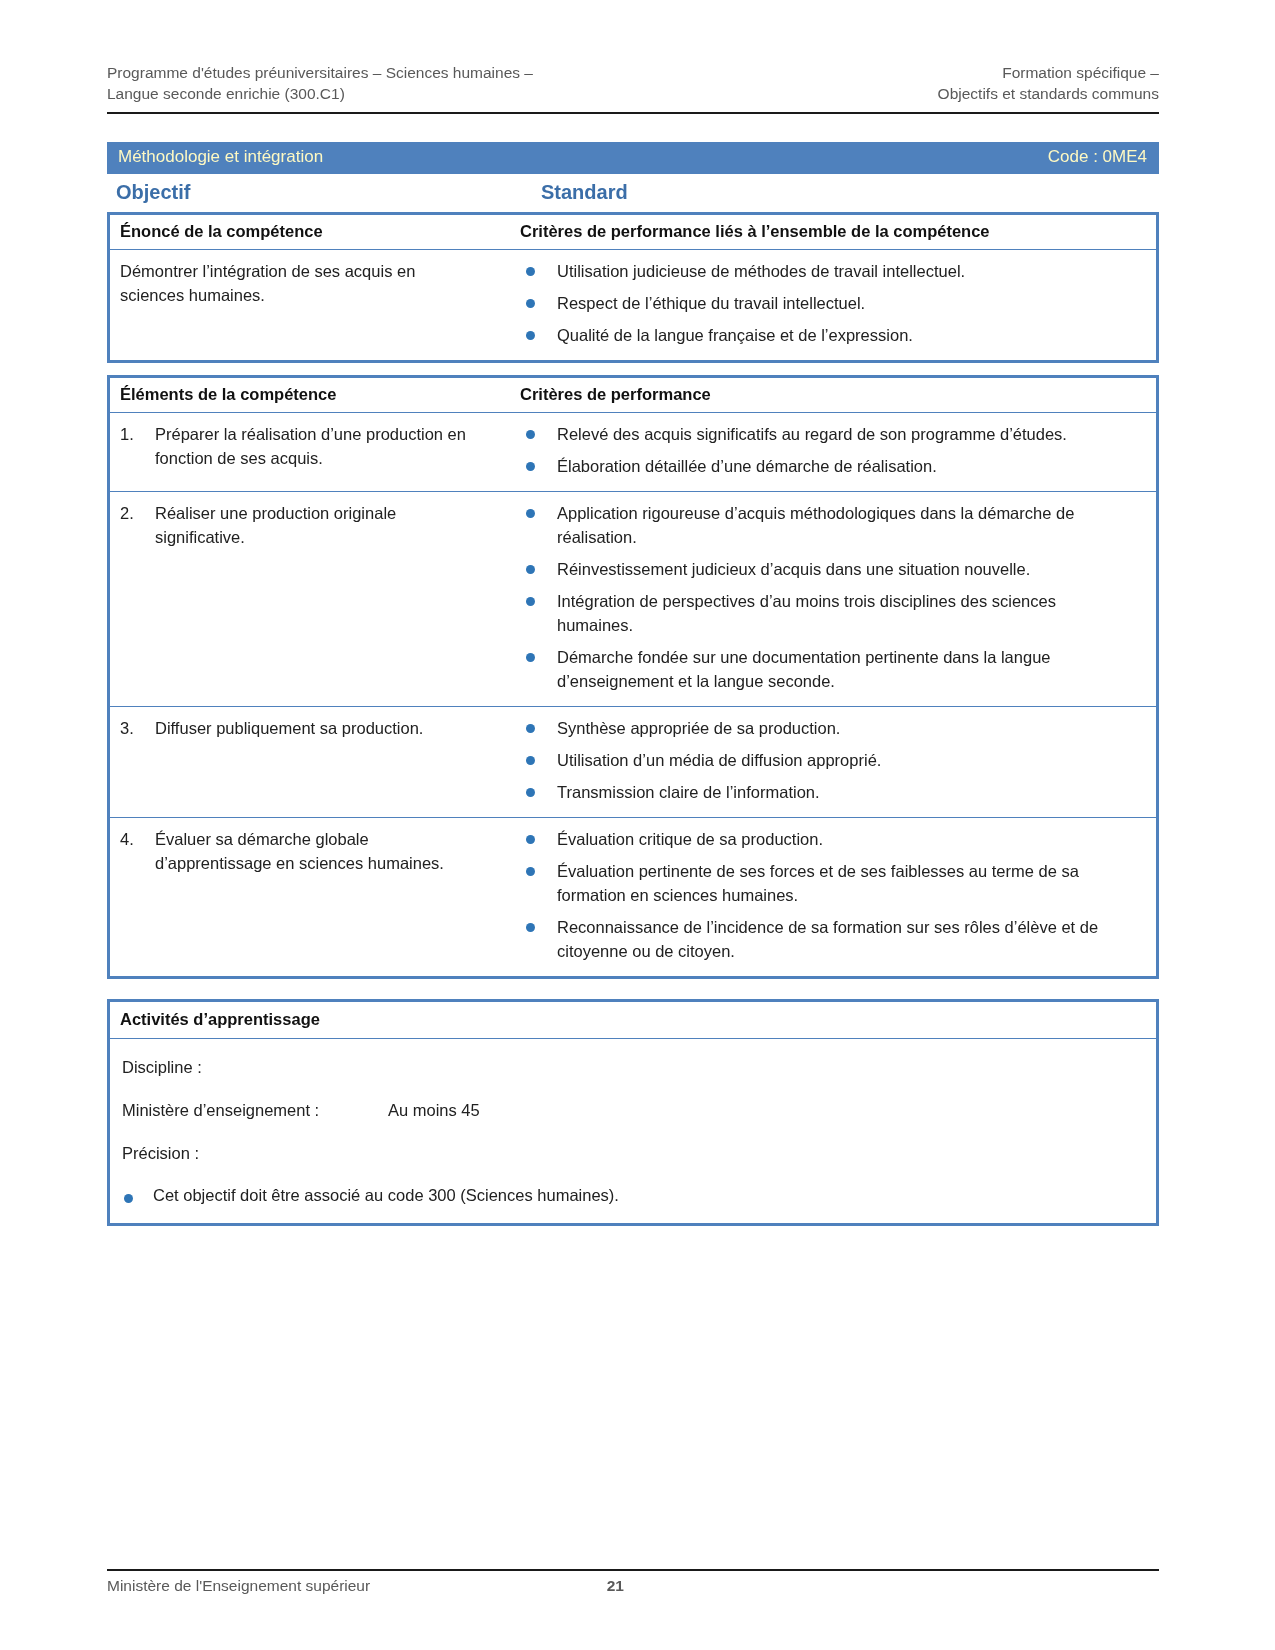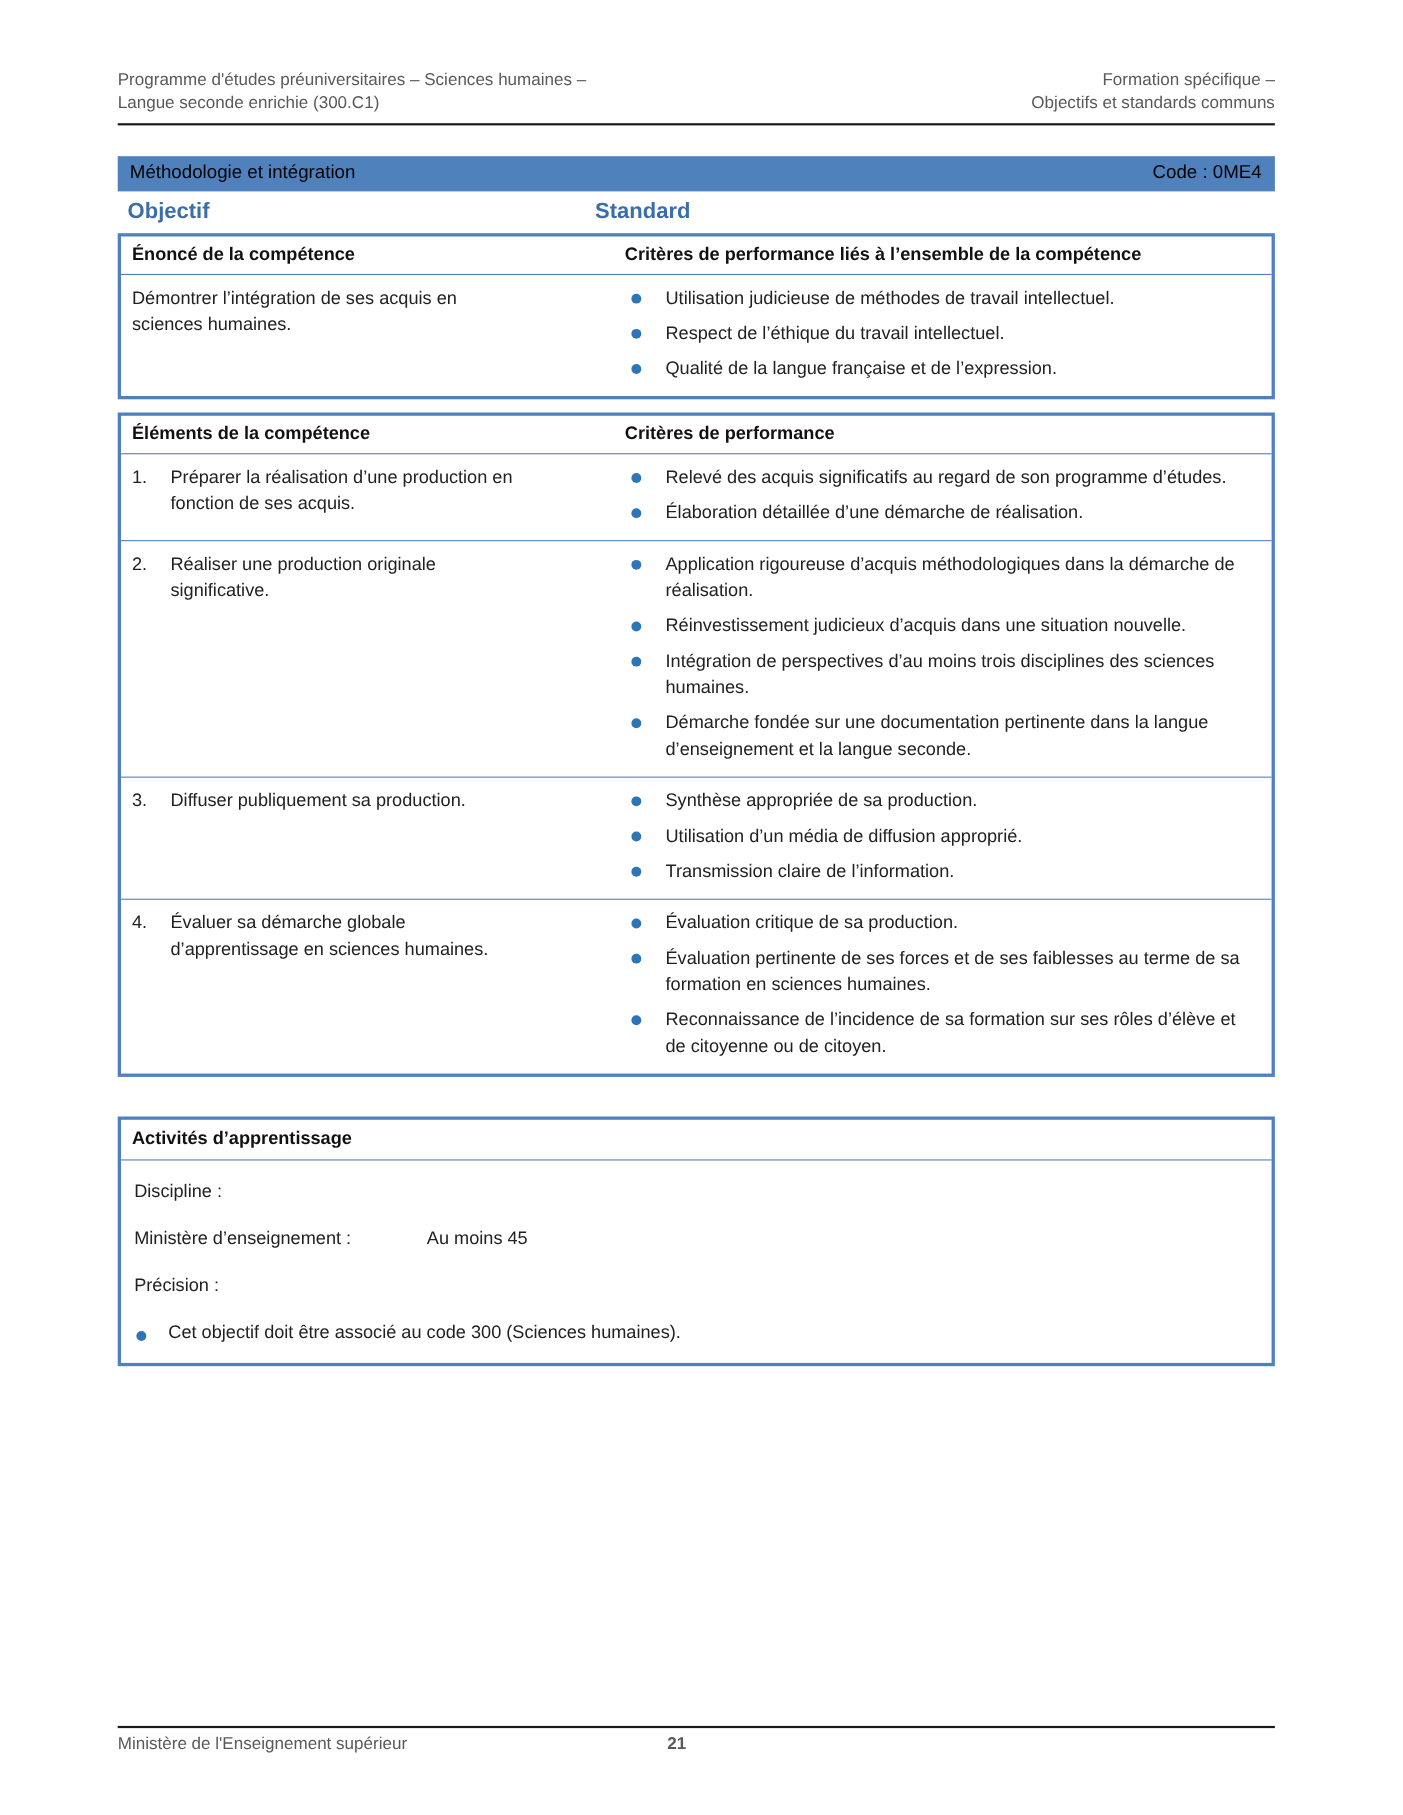--- a/index.html
+++ b/index.html
@@ -19,33 +19,33 @@
   .doc-header {
     display:flex; justify-content:space-between;
     color:#595959; font-size:15.5px; line-height:21px;
     padding-bottom:8px; border-bottom:2px solid #1a1a1a;
   }
   .dh-right { text-align:right; }
 
   
   .title-bar {
     margin-top:28px;
-    background:#4F81BD; color:#000000;
+    background:#4F81BD; color:#fef9c3;
     display:flex; justify-content:space-between; align-items:center;
     padding:5px 12px 7px 11px;
     font-size:17px;
   }
 
   
   .labels-row { display:grid; grid-template-columns:406px 1fr; padding:7px 0 8px 9px;gap:19px; }
   .lbl { color:#3B6EA8; font-weight:bold; font-size:20px; }
 
   
   .tbl { border:3px solid #4F81BD; background:#ffffff; }
-  .trow { display:grid; grid-template-columns:400px 1fr;gap:48px; }
+  .trow { display:grid; grid-template-columns:400px 1fr; }
   .th { font-weight:bold; color:#111111; }
   .thead { border-bottom:1px solid #4F81BD; }
   .thead > div { padding:7px 10px 8px; }
   .rline { border-top:1px solid #4F81BD; }
 
   .cell-l { padding:9px 42px 11px 10px; line-height:24px; }
   .cell-r { padding:9px 10px 11px 12px; line-height:24px; }
 
   .bullet { display:flex; margin-bottom:8px; }
   .bullet:last-child { margin-bottom:2px; }
@@ -54,21 +54,21 @@
     background:#2E75B6; margin:8px 0 0 4px;
   }
   .btxt { margin-left:22px; max-width:552px; }
 
   .numrow { display:flex; }
   .num { flex:none; width:35px; }
   .ntxt { flex:1; }
 
   .t1 { margin-top:0; }
   .t2 { margin-top:12px; }
-  .t3 { margin-top:36px; }
+  .t3 { margin-top:20px; }
 
   
   .t3-head { padding:8px 10px 9px; border-bottom:1px solid #4F81BD; font-weight:bold; color:#111111; }
   .t3-body { padding:6px 12px 16px 12px; }
   .arow { display:grid; grid-template-columns:266px 1fr; padding:10px 0 9px 0; line-height:24px; }
   .act-bullet { margin-top:12px; }
   .act-bullet .dot { margin-left:2px; }
   .act-bullet .btxt { margin-left:20px; max-width:900px; }
 
   

